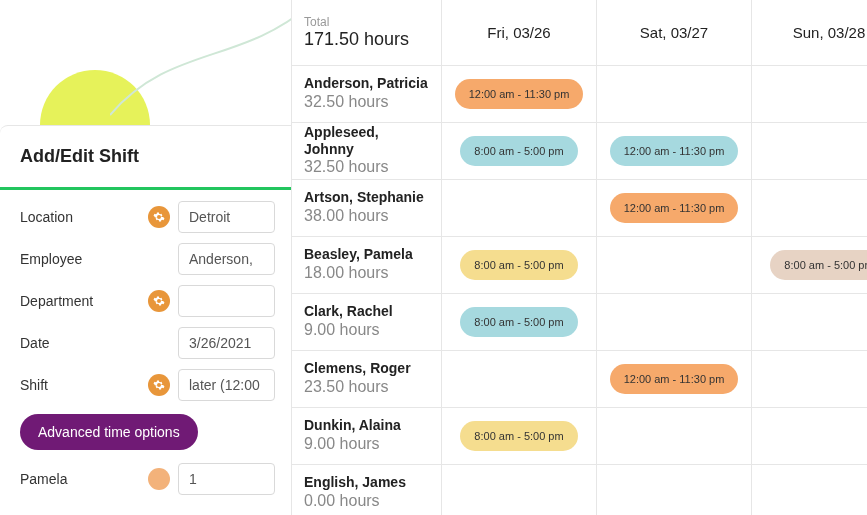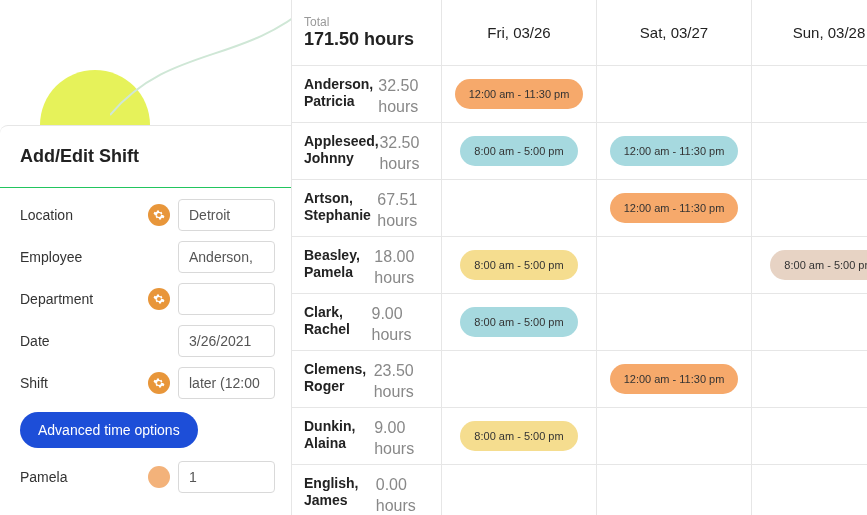--- a/index.html
+++ b/index.html
@@ -43,39 +43,39 @@
     border-bottom: 1px solid #e6e6e6;
     background: #fff;
   }
   .col-total {
     flex: 0 0 150px;
     border-right: 1px solid #e6e6e6;
     padding: 8px 12px;
     display: flex; flex-direction: column; justify-content: center;
   }
   .col-total .lab { font-size: 12px; color: #999; }
-  .col-total .val { font-size: 18px; font-weight: 700; color: #222; }
+  .col-total .val { font-size: 18px; font-weight: 400; color: #222; }
   .col-day {
     flex: 0 0 155px;
     border-right: 1px solid #e6e6e6;
     display: flex; align-items: center; justify-content: center;
     font-size: 15px; font-weight: 400; color: #222;
   }
 
   .sched-body { }
   .sched-row {
     display: flex;
     height: 57px;
     border-bottom: 1px solid #e6e6e6;
   }
   .emp-cell {
     flex: 0 0 150px;
     border-right: 1px solid #e6e6e6;
     padding: 10px 12px;
-    display: flex; flex-direction: row; justify-content: center;
+    display: flex; flex-direction: column; justify-content: center;
     background: #fff;
   }
   .emp-name { font-size: 14px; font-weight: 700; color: #222; line-height: 1.2; }
   .emp-hours { font-size: 16px; color: #888; line-height: 1.3; }
   .day-cell {
     flex: 0 0 155px;
     border-right: 1px solid #e6e6e6;
     display: flex; align-items: center; justify-content: center;
     padding: 6px 8px;
   }
@@ -101,21 +101,21 @@
     border: 1px solid #e6e6e6;
     border-left: none;
     border-bottom: none;
     border-radius: 8px 0 0 0;
     z-index: 2;
     overflow: hidden;
   }
   .form-title {
     font-size: 18px; font-weight: 700; color: #222;
     padding: 20px 20px 20px 20px;
-    border-bottom: 1px solid #22c55e;
+    border-bottom: 3px solid #22c55e;
   }
   .form-rows { padding: 6px 0 0 0; }
   .form-row {
     display: flex; align-items: center;
     height: 42px;
     padding: 0 16px 0 20px;
     gap: 8px;
   }
   .f-label {
     flex: 0 0 120px;
@@ -141,21 +141,21 @@
     border-radius: 4px;
     padding: 0 10px;
     font-size: 14px;
     color: #555;
     min-width: 0;
     background: #fff;
   }
   .adv-btn {
     display: inline-block;
     margin: 8px 0 8px 20px;
-    background: #1d4ed8;
+    background: #701a75;
     color: #fff;
     border: none;
     border-radius: 20px;
     padding: 10px 18px;
     font-size: 14px;
     font-weight: 500;
     cursor: pointer;
   }
 </style>
 </head>
@@ -201,21 +201,21 @@
             <div class="shift-pill c-teal">8:00 am - 5:00 pm</div>
           </div>
           <div class="day-cell">
             <div class="shift-pill c-teal">12:00 am - 11:30 pm</div>
           </div>
           <div class="day-cell"></div>
         </div>
         <div class="sched-row">
           <div class="emp-cell">
             <div class="emp-name">Artson, Stephanie</div>
-            <div class="emp-hours">67.51 hours</div>
+            <div class="emp-hours">38.00 hours</div>
           </div>
           <div class="day-cell"></div>
           <div class="day-cell">
             <div class="shift-pill c-orange">12:00 am - 11:30 pm</div>
           </div>
           <div class="day-cell"></div>
         </div>
         <div class="sched-row">
           <div class="emp-cell">
             <div class="emp-name">Beasley, Pamela</div>

